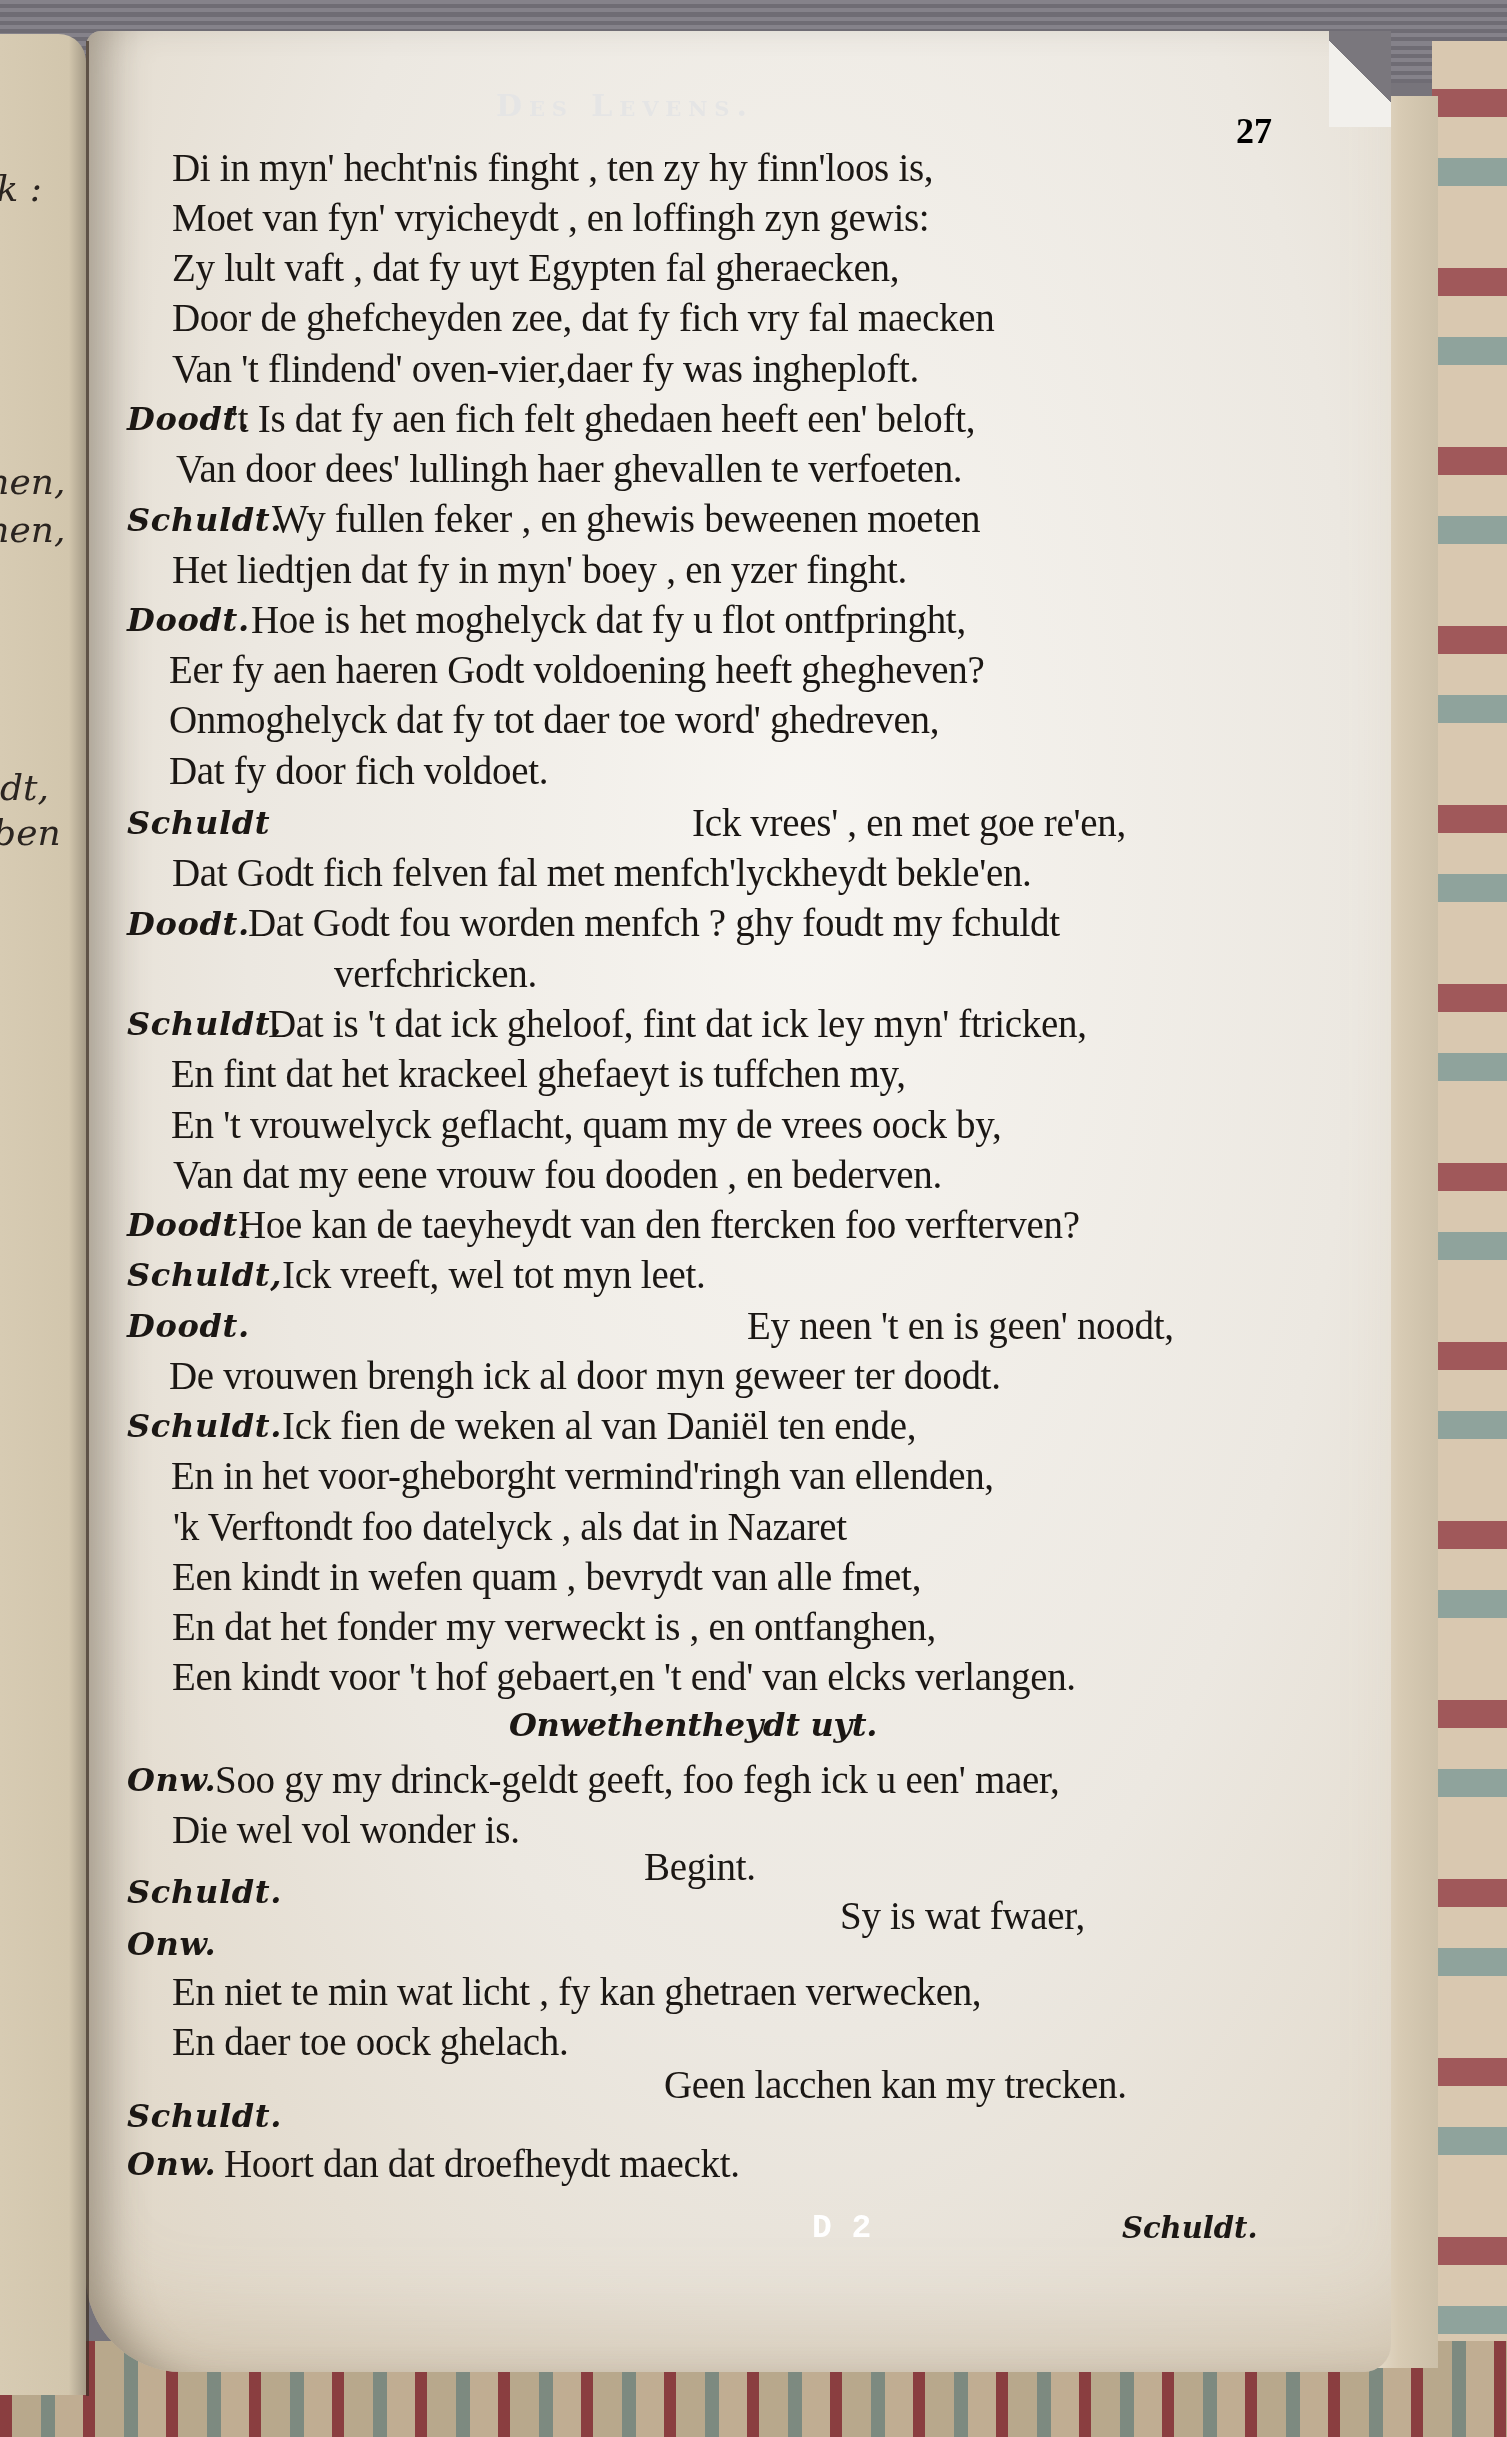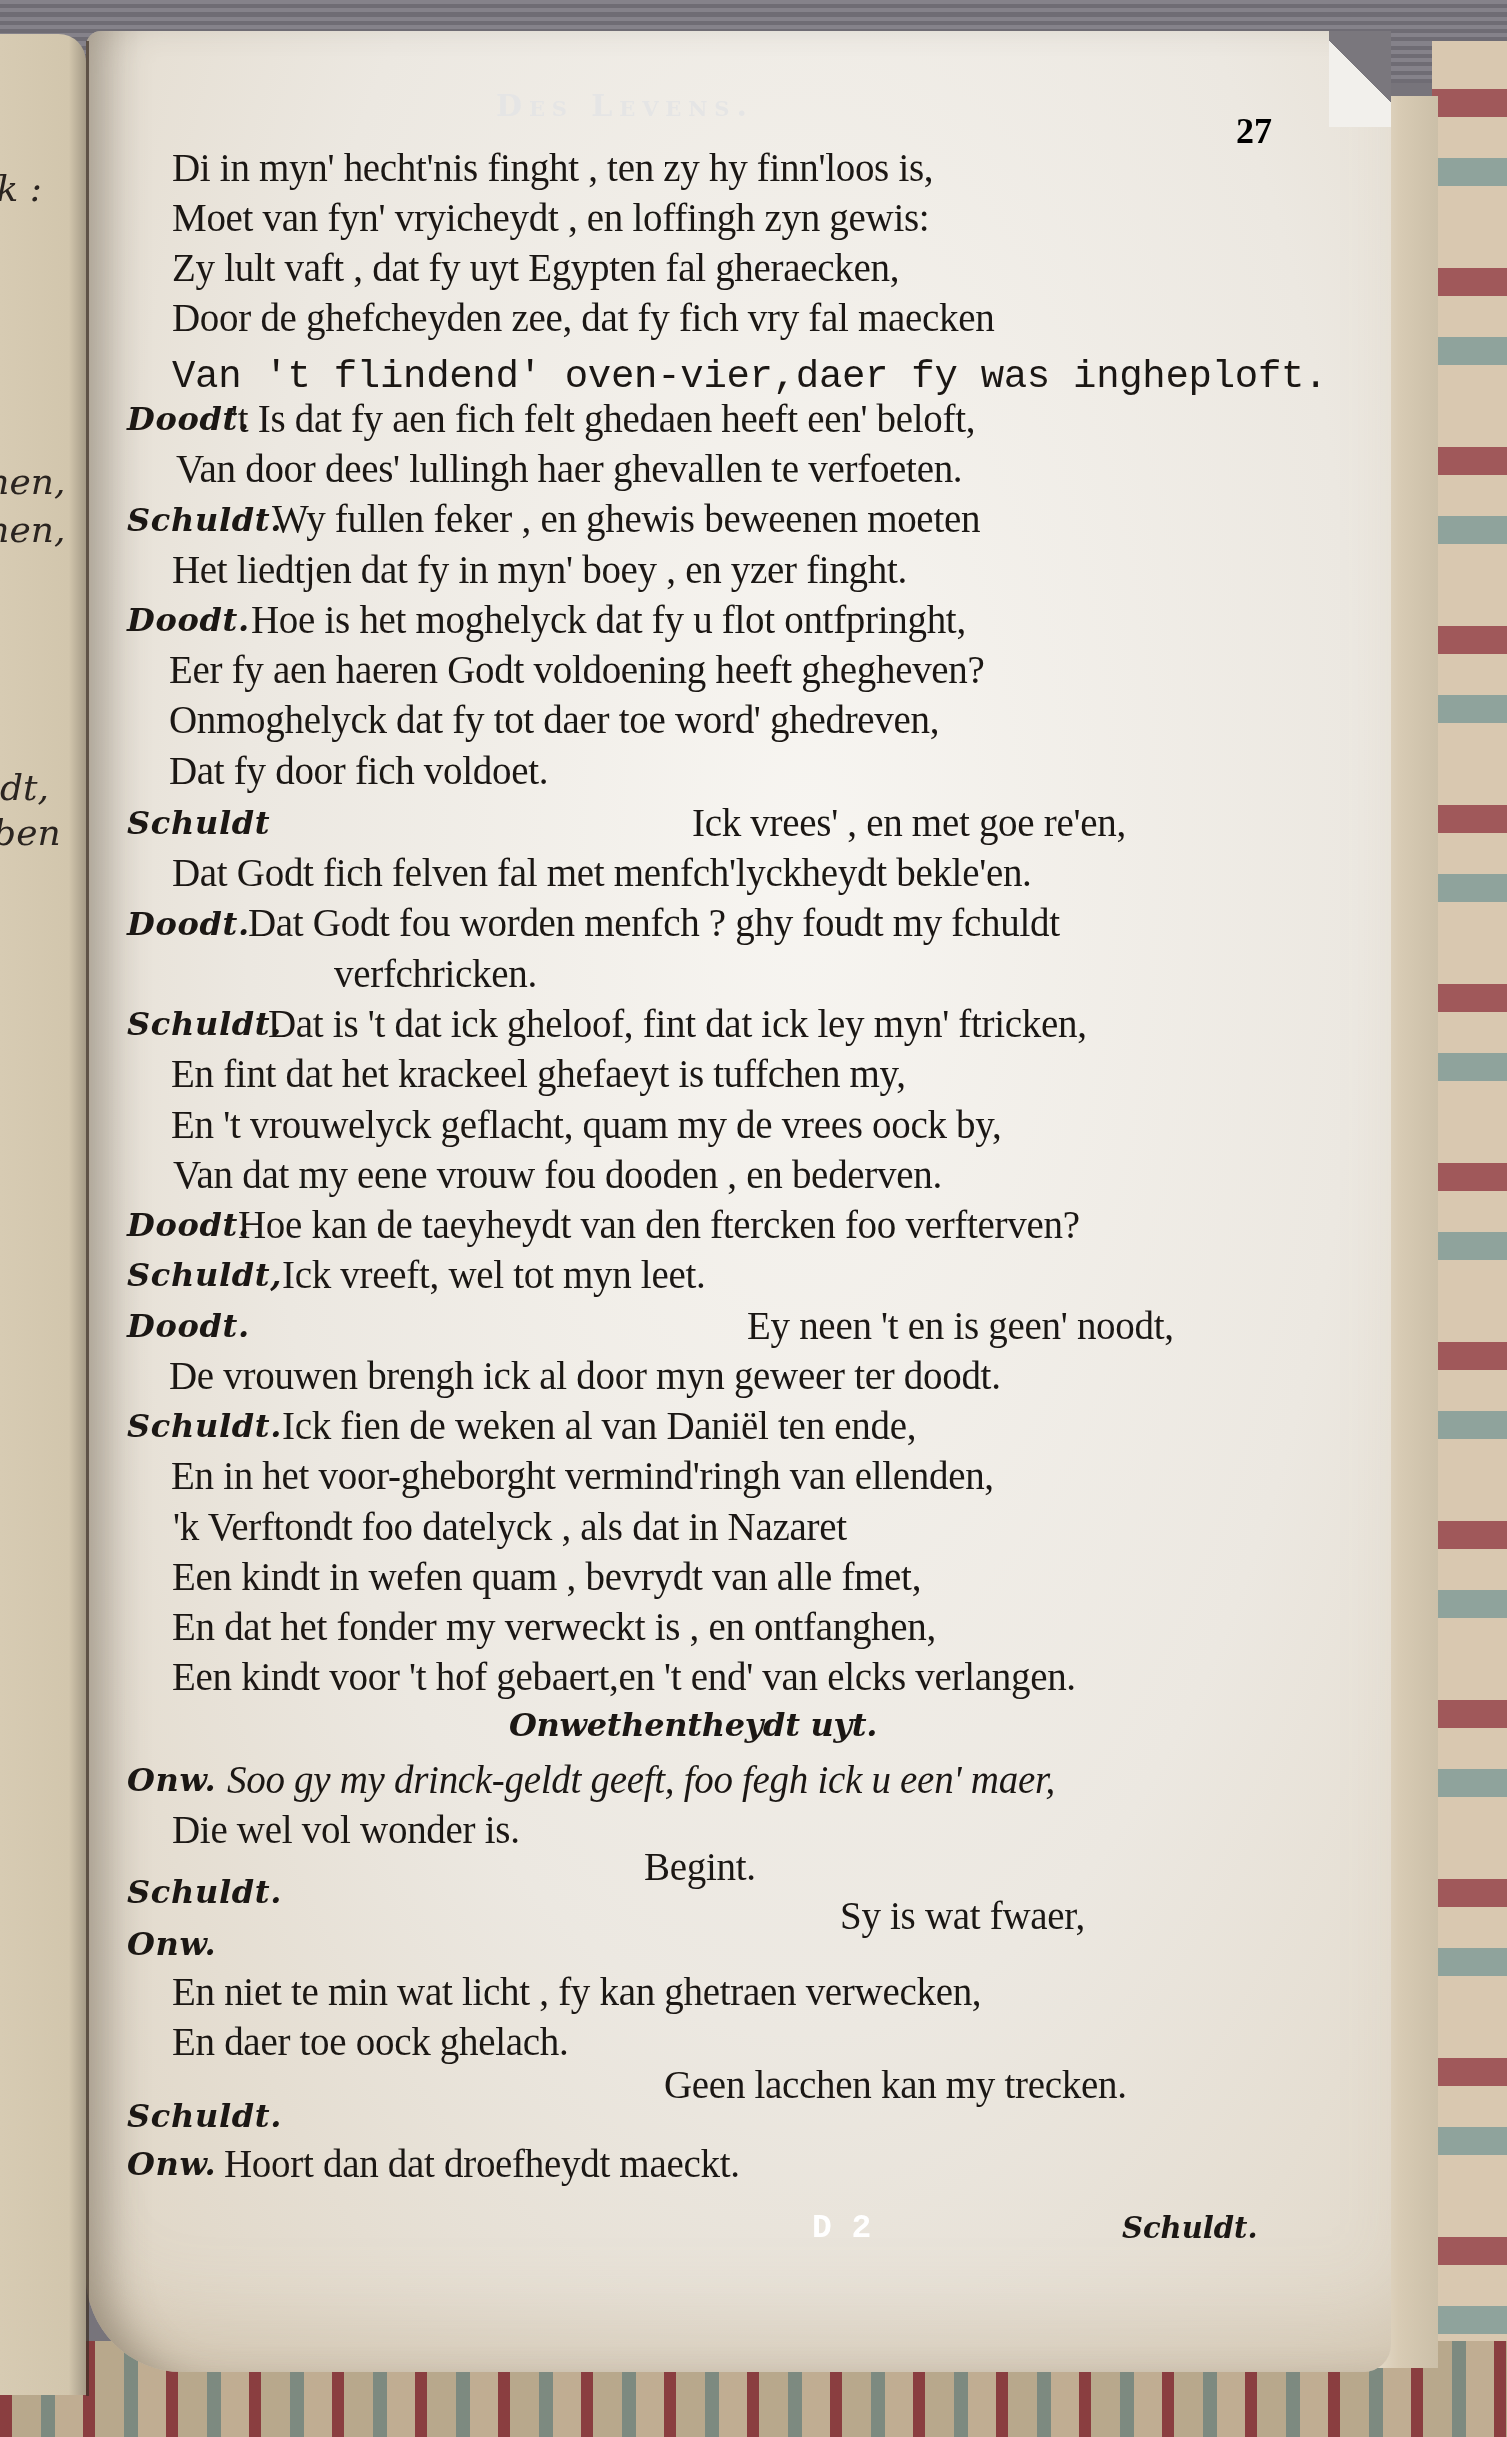--- a/index.html
+++ b/index.html
@@ -93,21 +93,21 @@
 <div class="corner-fold"></div>
 
 <div class="running-head">Des Levens.</div>
 <div class="page-number">27</div>
 
 <div id="text-lines">
     <div class="line" style="top: 145px; left: 172px;">Di in myn' hecht'nis finght , ten zy hy finn'loos is,</div>
     <div class="line" style="top: 195px; left: 172px;">Moet van fyn' vryicheydt , en loffingh zyn gewis:</div>
     <div class="line" style="top: 245px; left: 172px;">Zy lult vaft , dat fy uyt Egypten fal gheraecken,</div>
     <div class="line" style="top: 295px; left: 172px;">Door de ghefcheyden zee, dat fy fich vry fal maecken</div>
-    <div class="line" style="top: 355px; left: 172px; font-family: Liberation Mono, monospace;">Van 't flindend' oven-vier,daer fy was ingheploft.</div>
+    <div class="line" style="top: 346px; left: 172px;">Van 't flindend' oven-vier,daer fy was ingheploft.</div>
     <div class="line speaker" style="top: 400px; left: 127px;">Doodt.</div>
     <div class="line" style="top: 396px; left: 231px;">'t Is dat fy aen fich felt ghedaen heeft een' beloft,</div>
     <div class="line" style="top: 446px; left: 176px;">Van door dees' lullingh haer ghevallen te verfoeten.</div>
     <div class="line speaker" style="top: 501px; left: 127px;">Schuldt.</div>
     <div class="line" style="top: 496px; left: 272px;">Wy fullen feker , en ghewis beweenen moeten</div>
     <div class="line" style="top: 547px; left: 172px;">Het liedtjen dat fy in myn' boey , en yzer finght.</div>
     <div class="line speaker" style="top: 601px; left: 127px;">Doodt.</div>
     <div class="line" style="top: 597px; left: 251px;">Hoe is het moghelyck dat fy u flot ontfpringht,</div>
     <div class="line" style="top: 647px; left: 169px;">Eer fy aen haeren Godt voldoening heeft ghegheven?</div>
     <div class="line" style="top: 697px; left: 169px;">Onmoghelyck dat fy tot daer toe word' ghedreven,</div>
@@ -131,21 +131,21 @@
     <div class="line" style="top: 1303px; left: 747px;">Ey neen 't en is geen' noodt,</div>
     <div class="line" style="top: 1353px; left: 169px;">De vrouwen brengh ick al door myn geweer ter doodt.</div>
     <div class="line speaker" style="top: 1407px; left: 127px;">Schuldt.</div>
     <div class="line" style="top: 1403px; left: 282px;">Ick fien de weken al van Daniël ten ende,</div>
     <div class="line" style="top: 1453px; left: 171px;">En in het voor-gheborght vermind'ringh van ellenden,</div>
     <div class="line" style="top: 1504px; left: 173px;">'k Verftondt foo datelyck , als dat in Nazaret</div>
     <div class="line" style="top: 1554px; left: 172px;">Een kindt in wefen quam , bevrydt van alle fmet,</div>
     <div class="line" style="top: 1604px; left: 172px;">En dat het fonder my verweckt is , en ontfanghen,</div>
     <div class="line" style="top: 1654px; left: 172px;">Een kindt voor 't hof gebaert,en 't end' van elcks verlangen.</div>
     <div class="line speaker" style="top: 1761px; left: 127px;">Onw.</div>
-    <div class="line" style="top: 1757px; left: 227px; font-style: italic;">Soo gy my drinck-geldt geeft, foo fegh ick u een' maer,</div>
+    <div class="line" style="top: 1757px; left: 215px;">Soo gy my drinck-geldt geeft, foo fegh ick u een' maer,</div>
     <div class="line" style="top: 1807px; left: 172px;">Die wel vol wonder is.</div>
     <div class="line speaker" style="top: 1873px; left: 127px;">Schuldt.</div>
     <div class="line speaker" style="top: 1925px; left: 127px;">Onw.</div>
     <div class="line" style="top: 1969px; left: 172px;">En niet te min wat licht , fy kan ghetraen verwecken,</div>
     <div class="line" style="top: 2019px; left: 172px;">En daer toe oock ghelach.</div>
     <div class="line speaker" style="top: 2097px; left: 127px;">Schuldt.</div>
     <div class="line speaker" style="top: 2145px; left: 127px;">Onw.</div>
     <div class="line" style="top: 2141px; left: 224px;">Hoort dan dat droefheydt maeckt.</div>
   </div>
 

